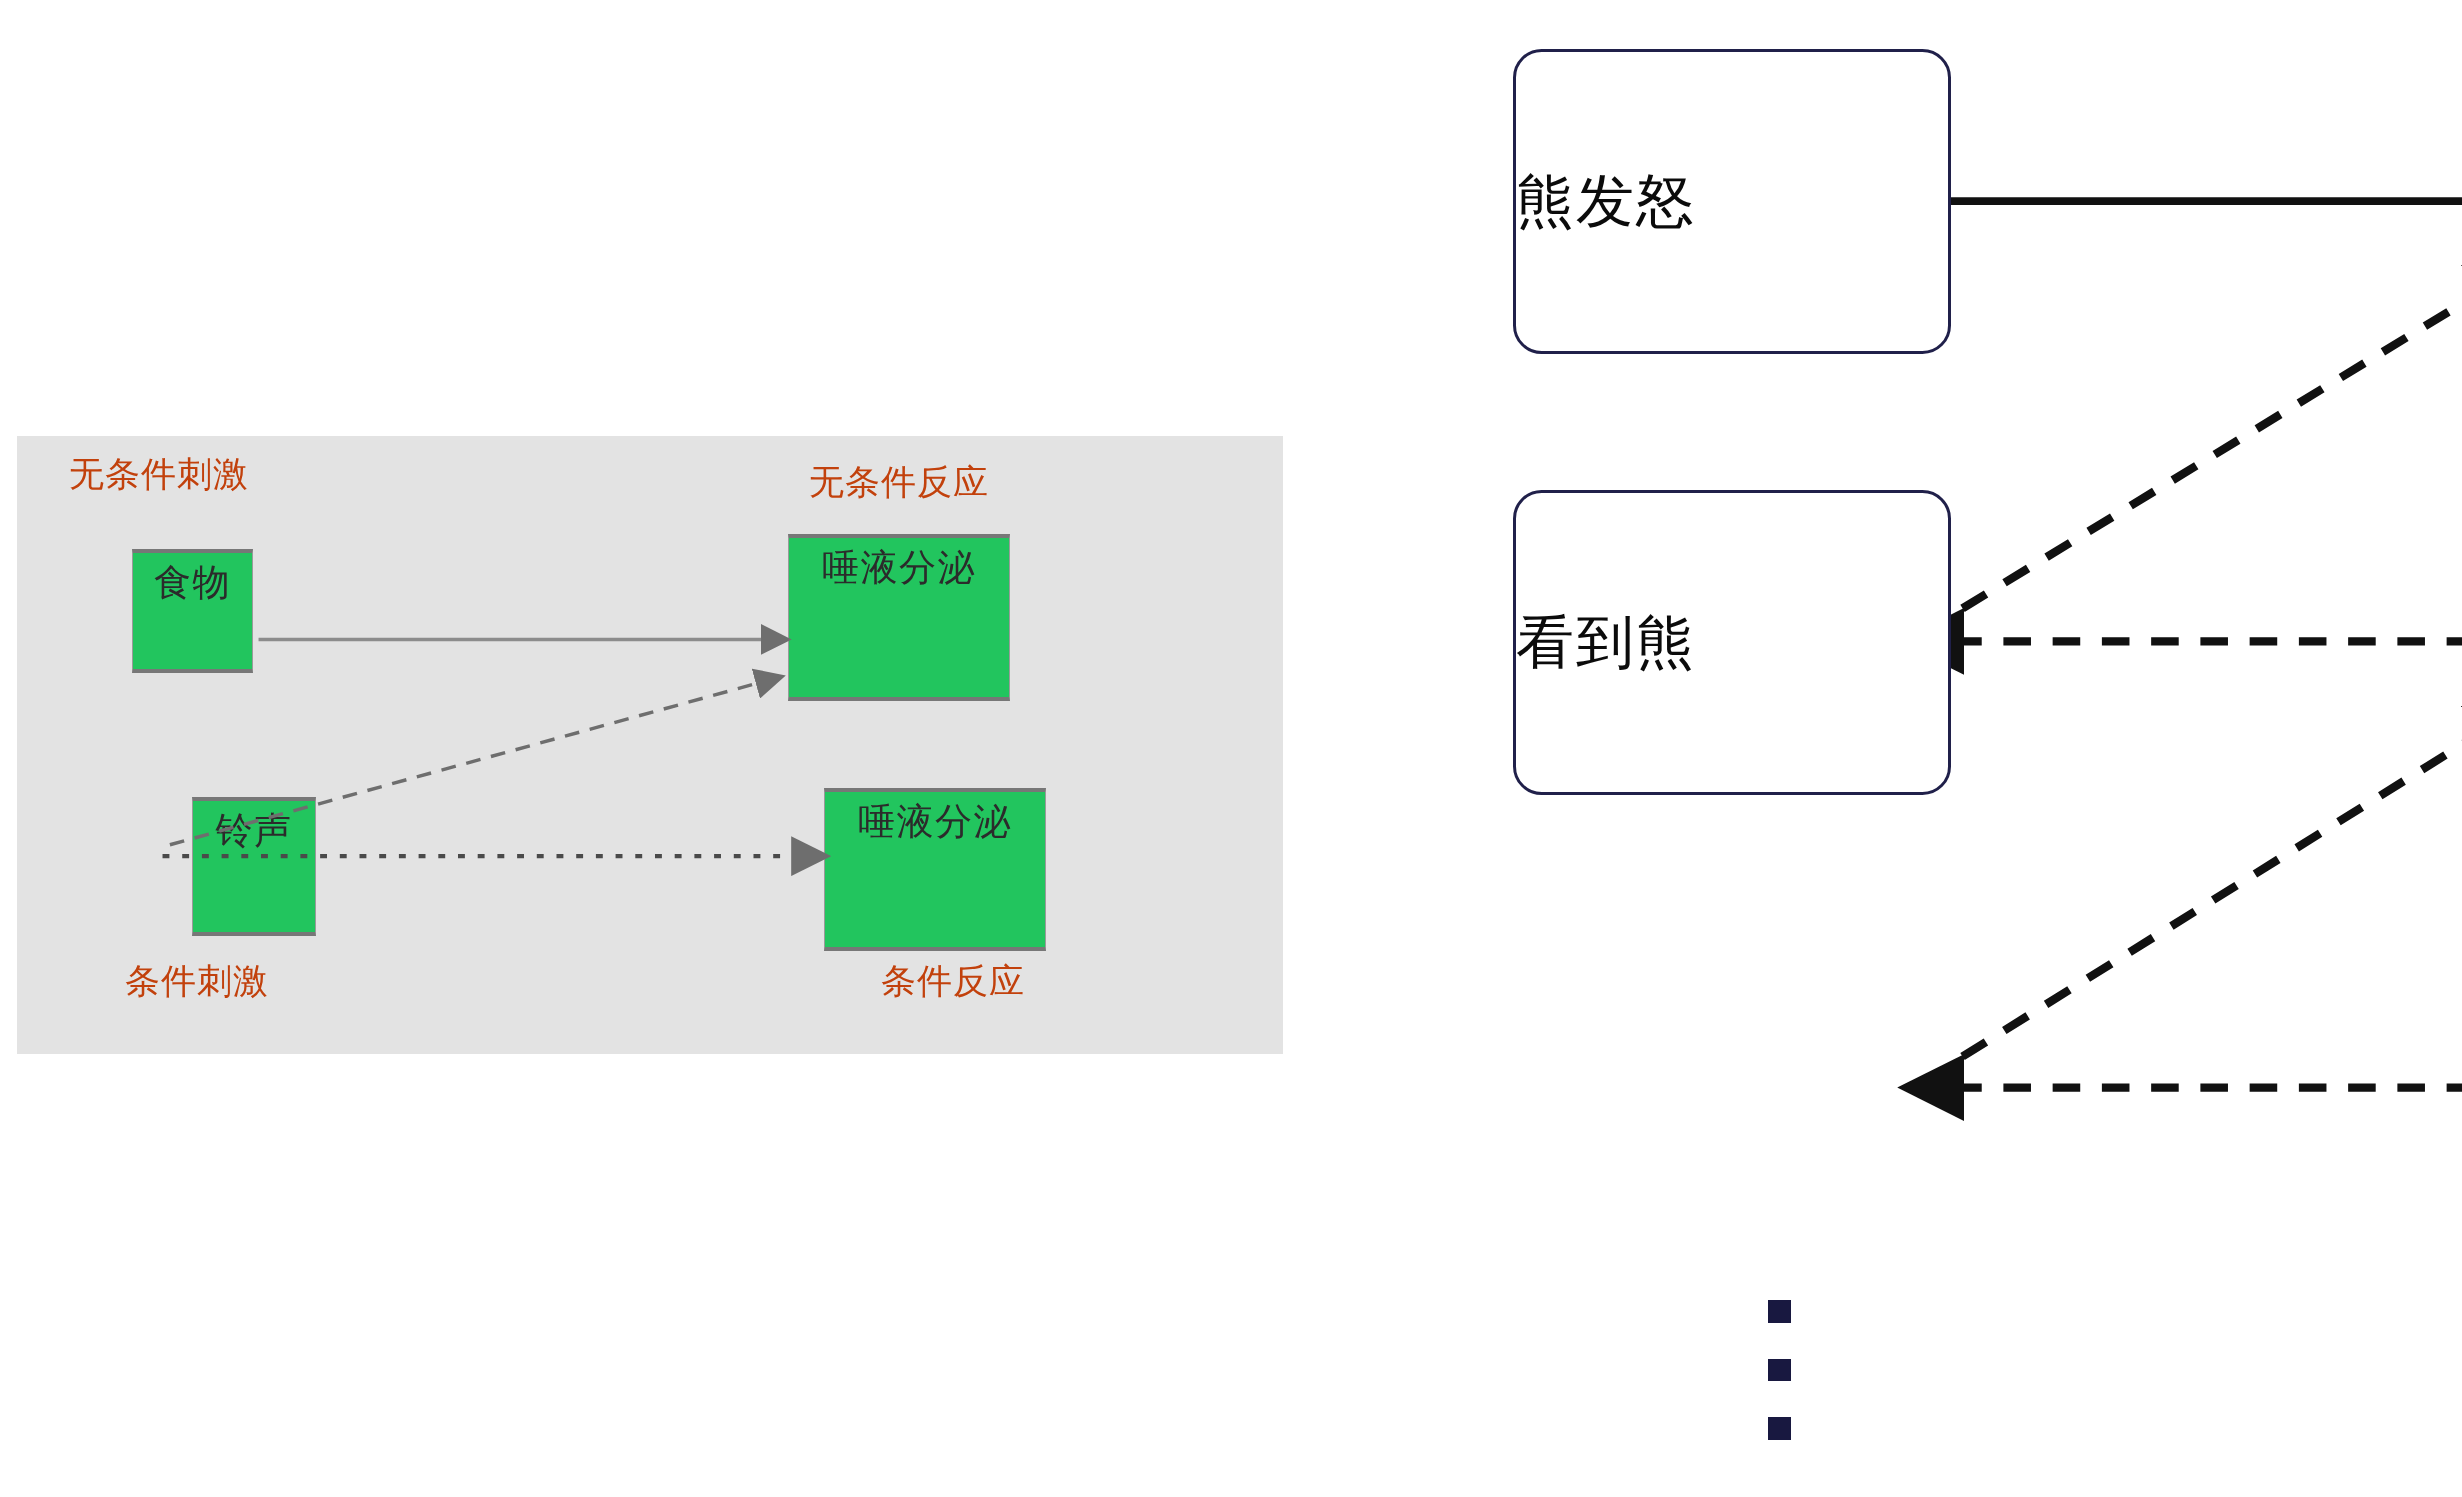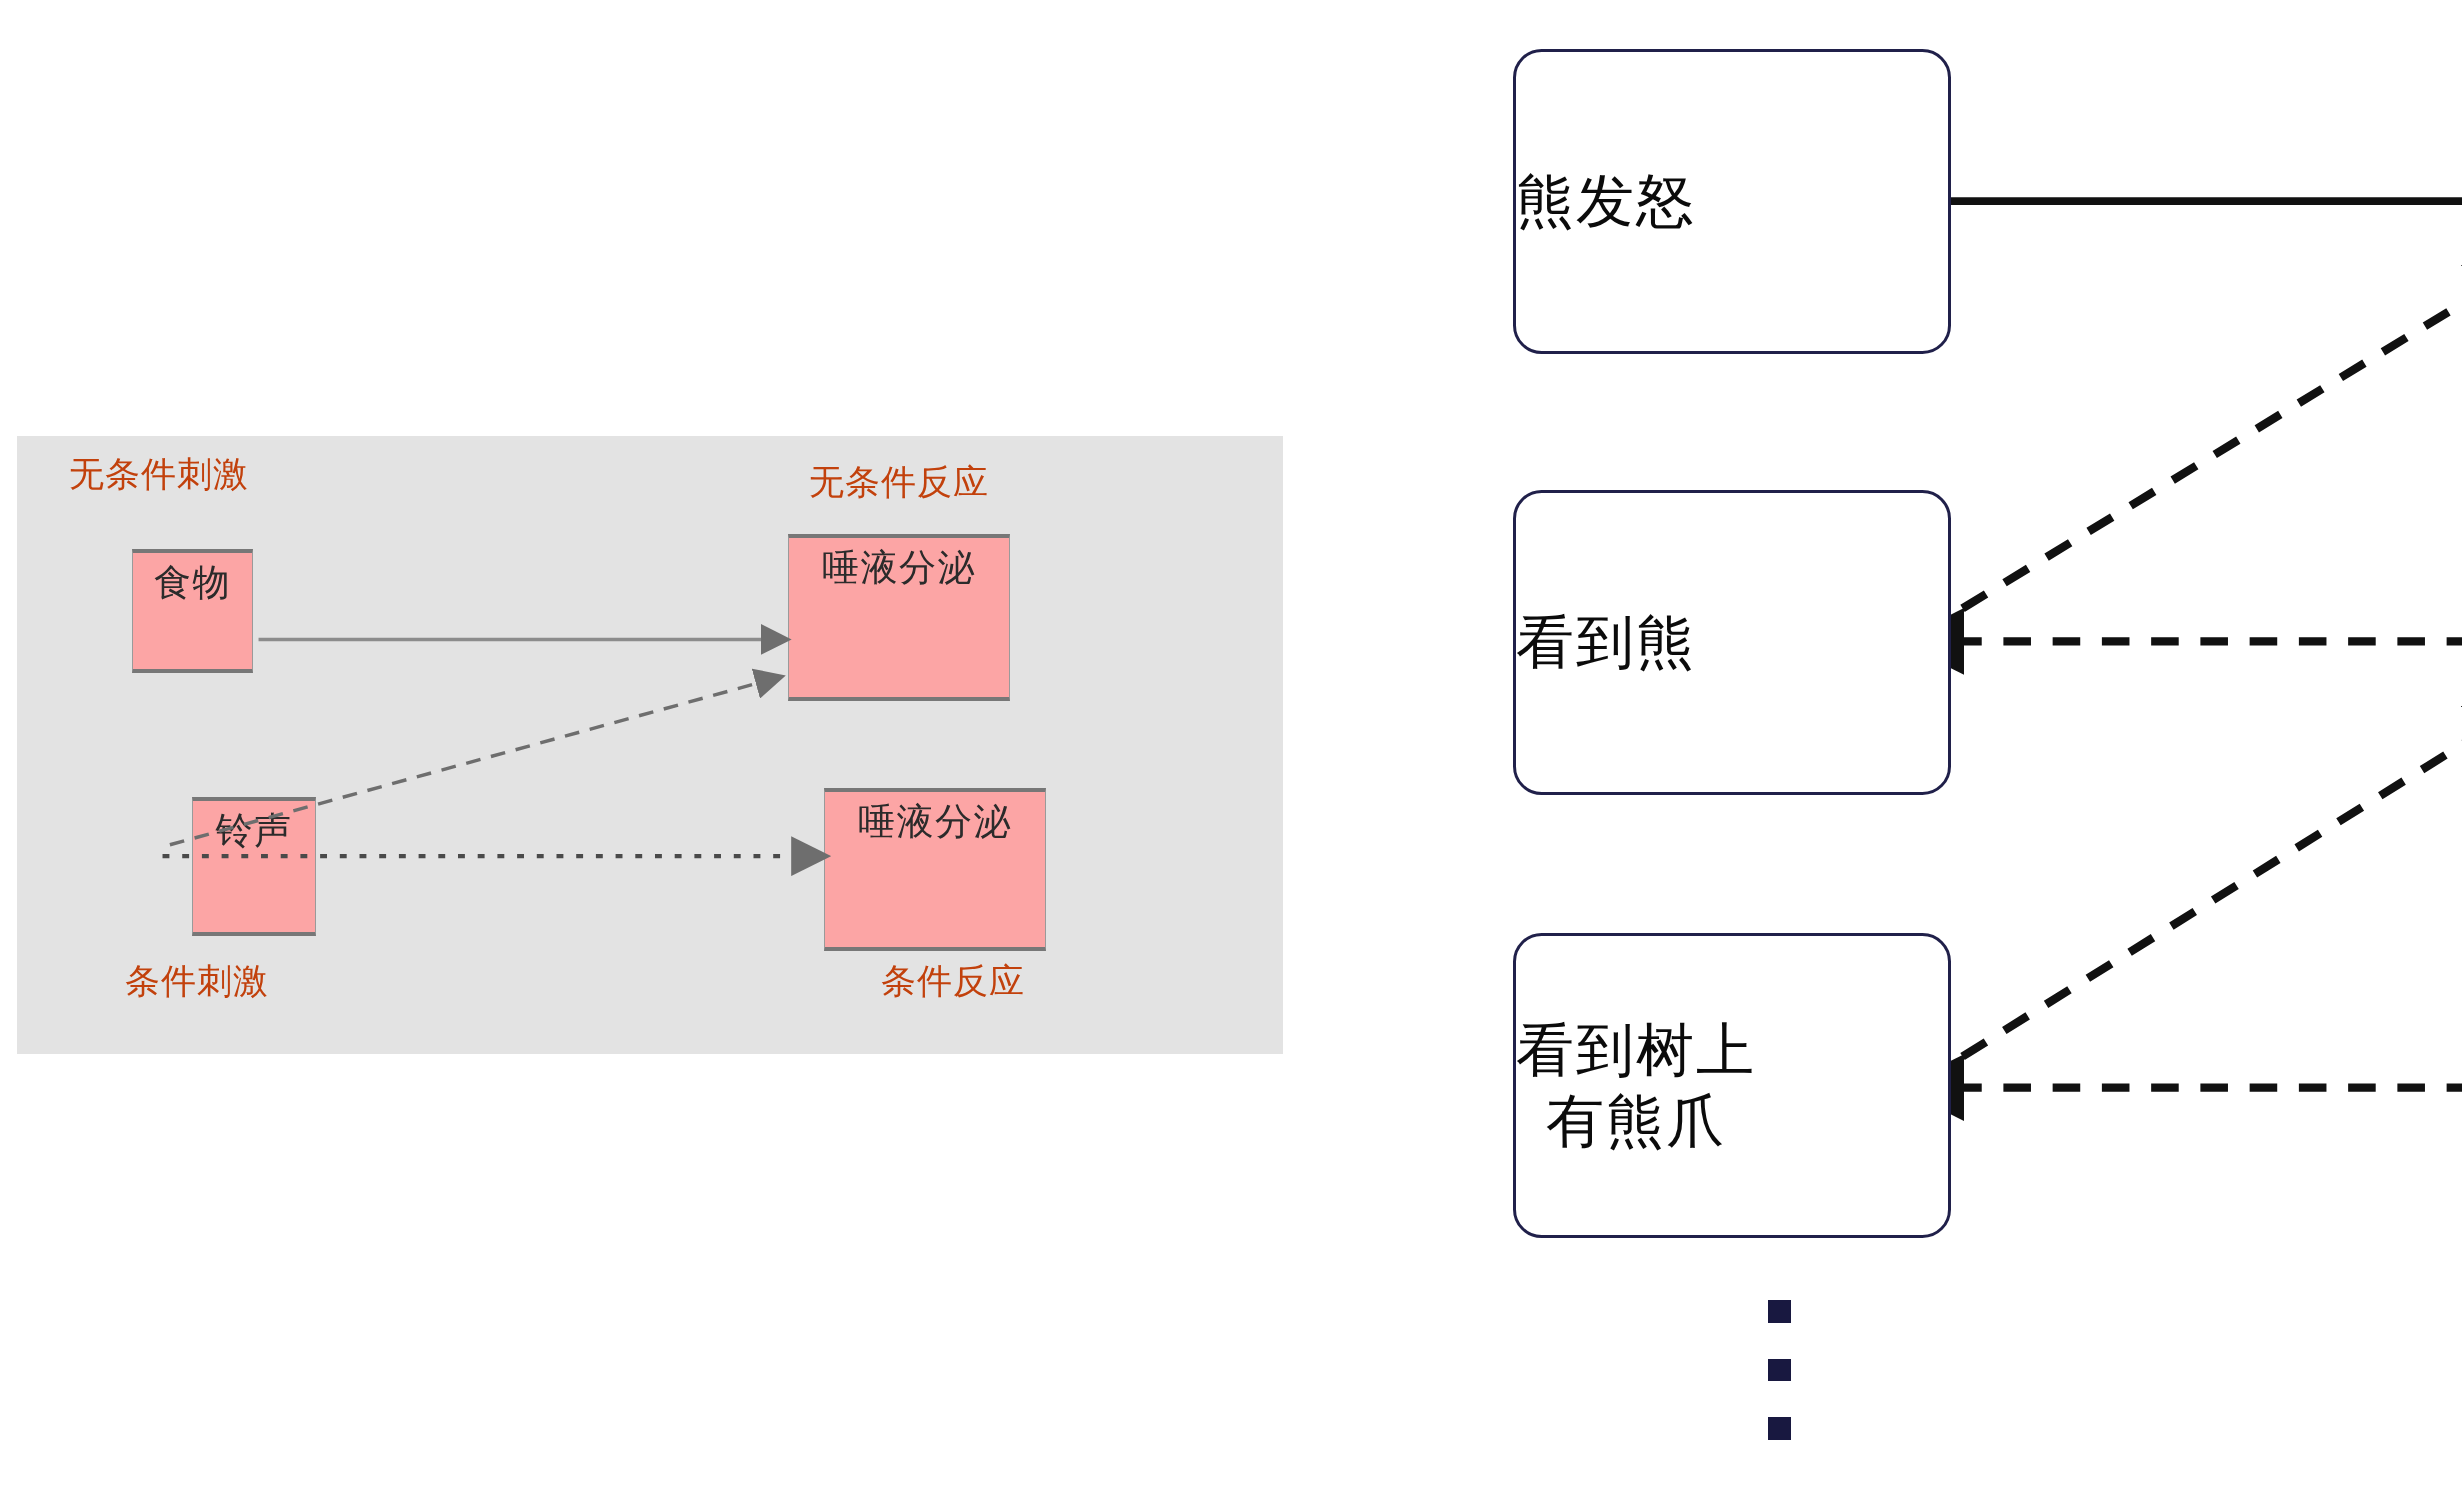--- a/index.html
+++ b/index.html
@@ -31,21 +31,21 @@
     position: absolute;
     color: #c2410c;
     font-size: 35px;
     line-height: 1;
     letter-spacing: 1px;
     white-space: nowrap;
     font-weight: 500;
   }
   .cc-box {
     position: absolute;
-    background: #fca5a5;
+    background: #22c55e;
     border: 1.5px solid #9a9a9a;
     border-top: 4.4px solid #777777;
     border-bottom: 4.4px solid #777777;
     box-sizing: border-box;
     padding-left: 40px;
   }
   .cc-box-label {
     position: absolute;
     top: 10.8px;
     left: 0;
@@ -200,24 +200,20 @@
   </svg>
 
   <div class="node dark" style="left:1513px; top:49px; width:438px; height:305px;">
     <span class="node-label">熊发怒</span>
   </div>
 
   <div class="node dark" style="left:1513px; top:490px; width:438px; height:305px;">
     <span class="node-label">看到熊</span>
   </div>
 
-  <div class="node dark" style="left:1513px; top:933px; width:438px; height:305px;">
-    <span class="node-label">看到树上
-有熊爪</span>
-  </div>
 
   <div class="ellipsis navy" style="left:1768px; top:1300px;">
     <span class="dot"></span>
     <span class="dot"></span>
     <span class="dot"></span>
   </div>
 
 </div>
 
 

